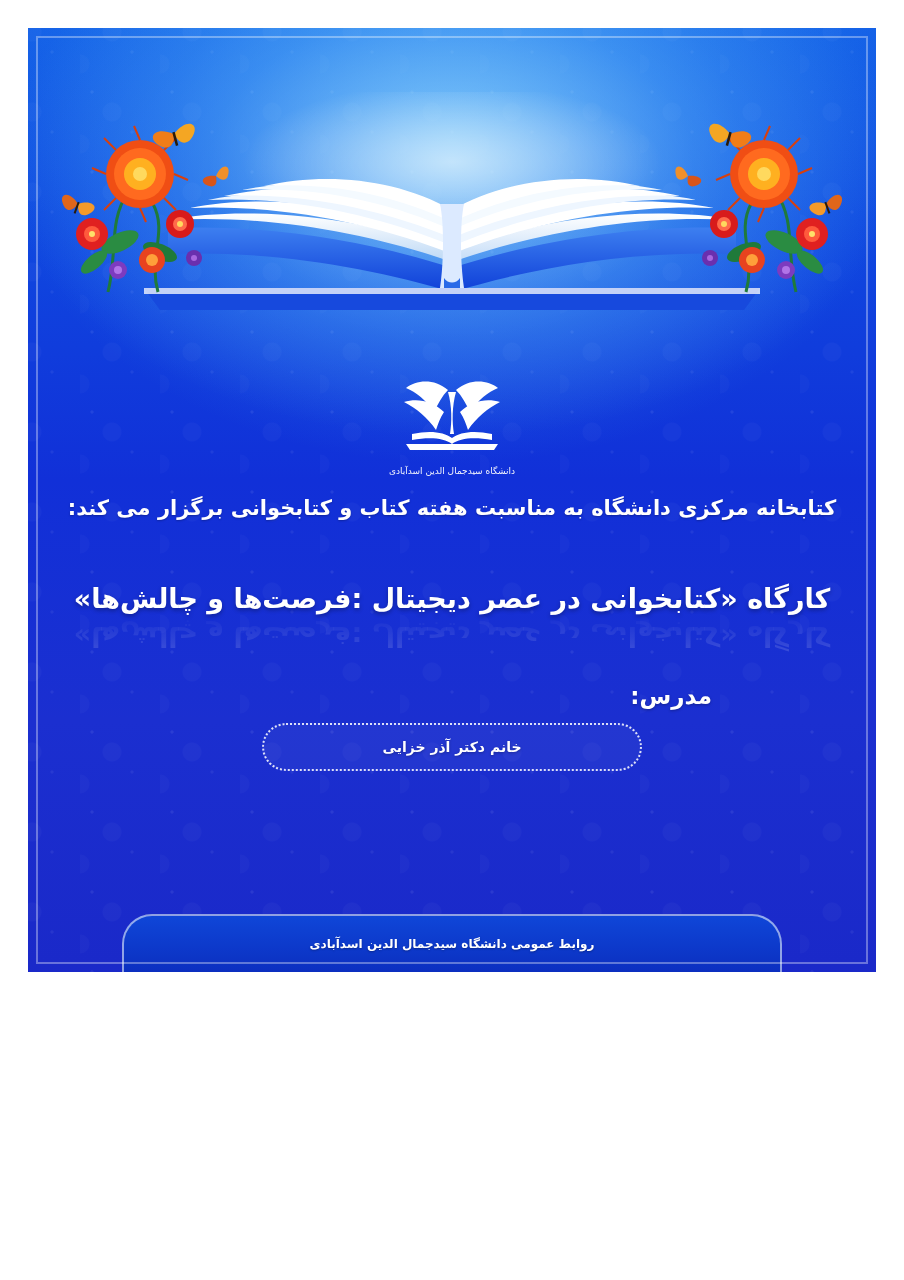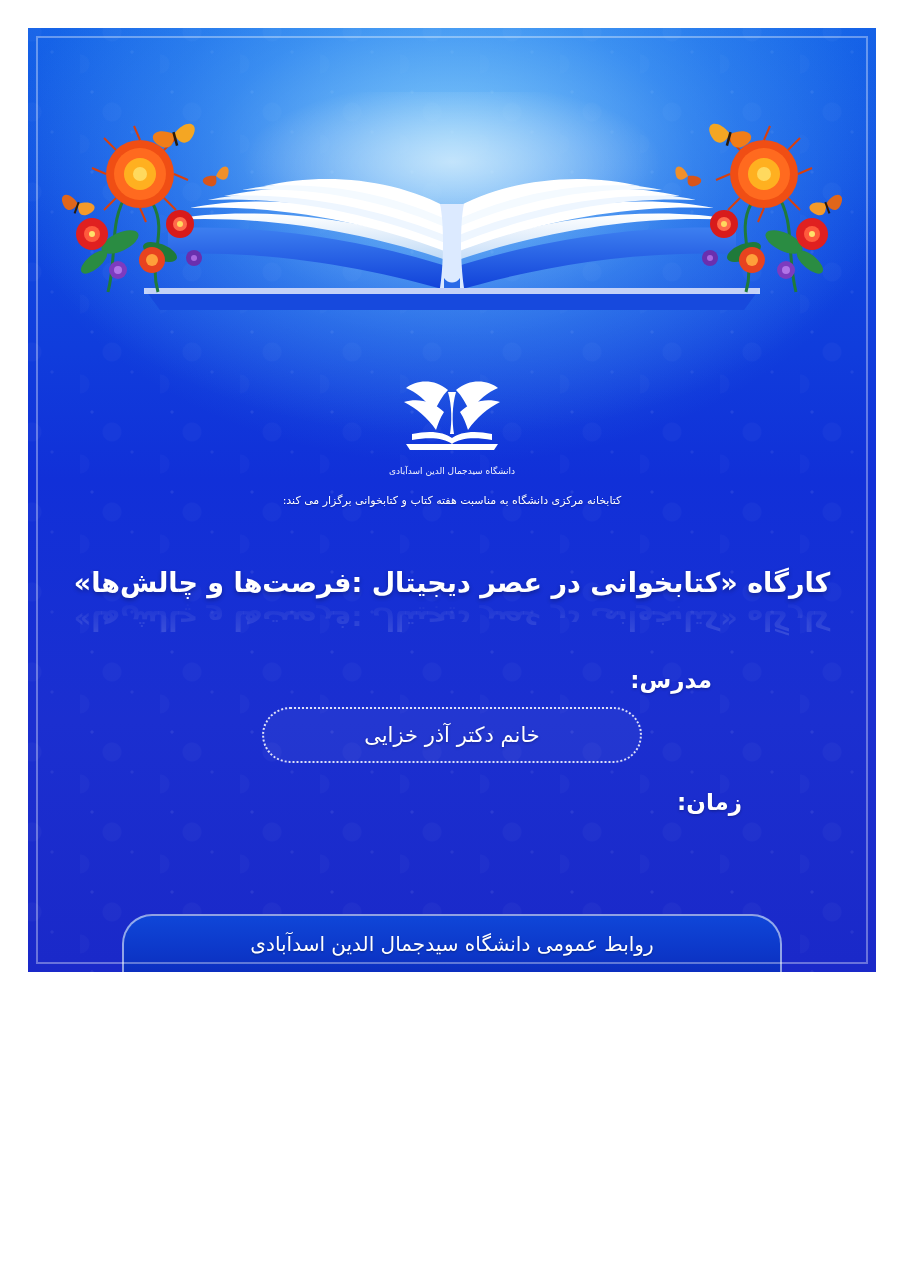--- a/index.html
+++ b/index.html
@@ -105,22 +105,22 @@
   .content {
     position: absolute;
     left: 52px; right: 52px;
     top: 492px;
     z-index: 12;
     text-align: center;
     color: #ffffff;
   }
 
   .intro {
-    font-size: 11px;
-    font-weight: normal;
+    font-size: 21px;
+    font-weight: bold;
     line-height: 1.6;
     color: #ffffff;
     text-shadow: 0 1px 2px rgba(0,0,0,0.25);
     margin: 0 0 52px 0;
   }
 
   .title-wrap {
     position: relative;
   }
   .title {
@@ -159,22 +159,22 @@
     padding-right: 140px;
     margin-bottom: 14px;
   }
   .field-label.narrow { padding-right: 110px; }
 
   .pill {
     margin: 0 auto;
     border: 2px dotted rgba(255,255,255,0.85);
     border-radius: 40px;
     padding: 14px 30px;
-    font-size: 21px;
-    font-weight: normal;
+    font-size: 14px;
+    font-weight: bold;
     color: #ffffff;
     text-shadow: 0 1px 3px rgba(0,0,0,0.28);
     background: rgba(255,255,255,0.04);
     display: block;
     box-sizing: border-box;
   }
   .pill.w-teacher { width: 380px; }
   .pill.w-time { width: 540px; }
   .pill.w-place { width: 450px; }
 
@@ -196,22 +196,22 @@
     background: linear-gradient(180deg, #0f46d8 0%, #0b2fc0 100%);
     border-radius: 30px 30px 0 0;
     border: 2px solid rgba(255,255,255,0.55);
     border-bottom: none;
     box-sizing: border-box;
     display: flex;
     align-items: center;
     justify-content: center;
   }
   .ribbon-text {
-    font-size: 20px;
-    font-weight: normal;
+    font-size: 12px;
+    font-weight: bold;
     color: #ffffff;
     text-shadow: 0 1px 2px rgba(0,0,0,0.3);
   }
 </style>
 </head>
 <body>
 
 <div class="poster">
 
   <div class="pattern"></div>
@@ -425,21 +425,20 @@
       <h1 class="title">کارگاه «کتابخوانی در عصر دیجیتال :فرصت‌ها و چالش‌ها»</h1>
       <div class="title-reflect">کارگاه «کتابخوانی در عصر دیجیتال :فرصت‌ها و چالش‌ها»</div>
     </div>
 
     <div class="field">
       <div class="field-label">مدرس:</div>
       <div class="pill w-teacher">خانم دکتر آذر خزایی</div>
     </div>
 
     <div class="field">
-      <div class="field-label narrow">زمان:</div>
     </div>
 
 
   </div>
 
   <div class="footer">
     <div class="ribbon">
       <span class="ribbon-text">روابط عمومی دانشگاه سیدجمال الدین اسدآبادی</span>
     </div>
   </div>

